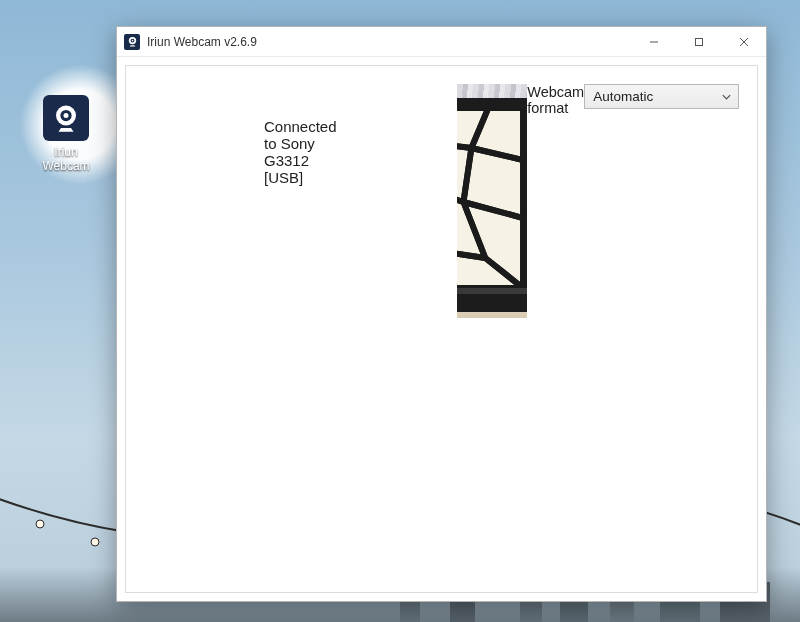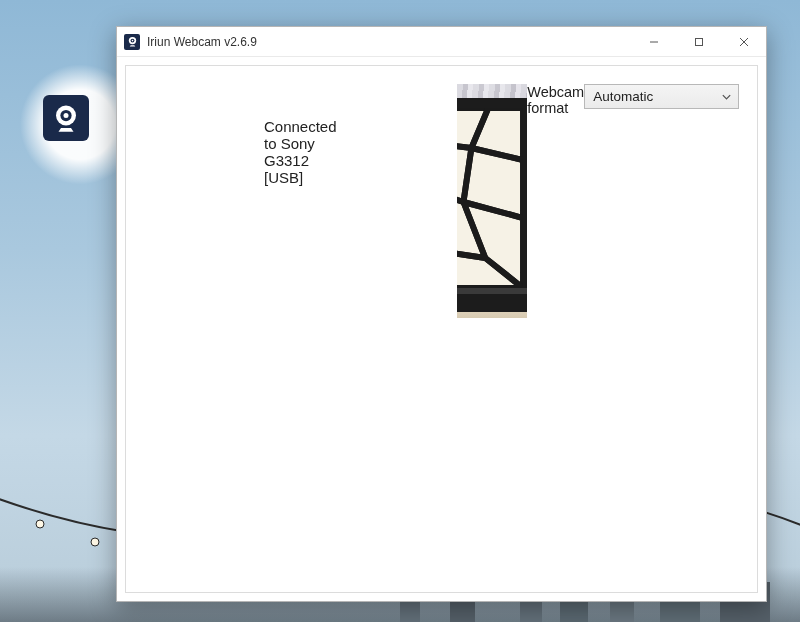--- a/index.html
+++ b/index.html
@@ -174,20 +174,21 @@
 
 <div class="desktop-icon">
   <div class="icon-img">
     <svg viewBox="0 0 24 24">
         <circle cx="12" cy="10" r="8" fill="#fff"></circle>
         <circle cx="12" cy="10" r="4.5" fill="#1a2a4a"></circle>
         <circle cx="12" cy="10" r="2" fill="#fff"></circle>
         <path d="M8 20 h8 l2 3 h-12 z" fill="#fff"></path>
       </svg>
   </div>
+  <div class="label">Iriun<br>Webcam</div>
 </div>
 
 <div class="window">
   <div class="titlebar">
     <span class="app-icon">
       <svg viewBox="0 0 24 24">
           <circle cx="12" cy="10" r="8" fill="#fff"></circle>
           <circle cx="12" cy="10" r="4.2" fill="#1a2a4a"></circle>
           <circle cx="12" cy="10" r="1.8" fill="#fff"></circle>
           <path d="M8 20 h8 l2 3 h-12 z" fill="#fff"></path>

